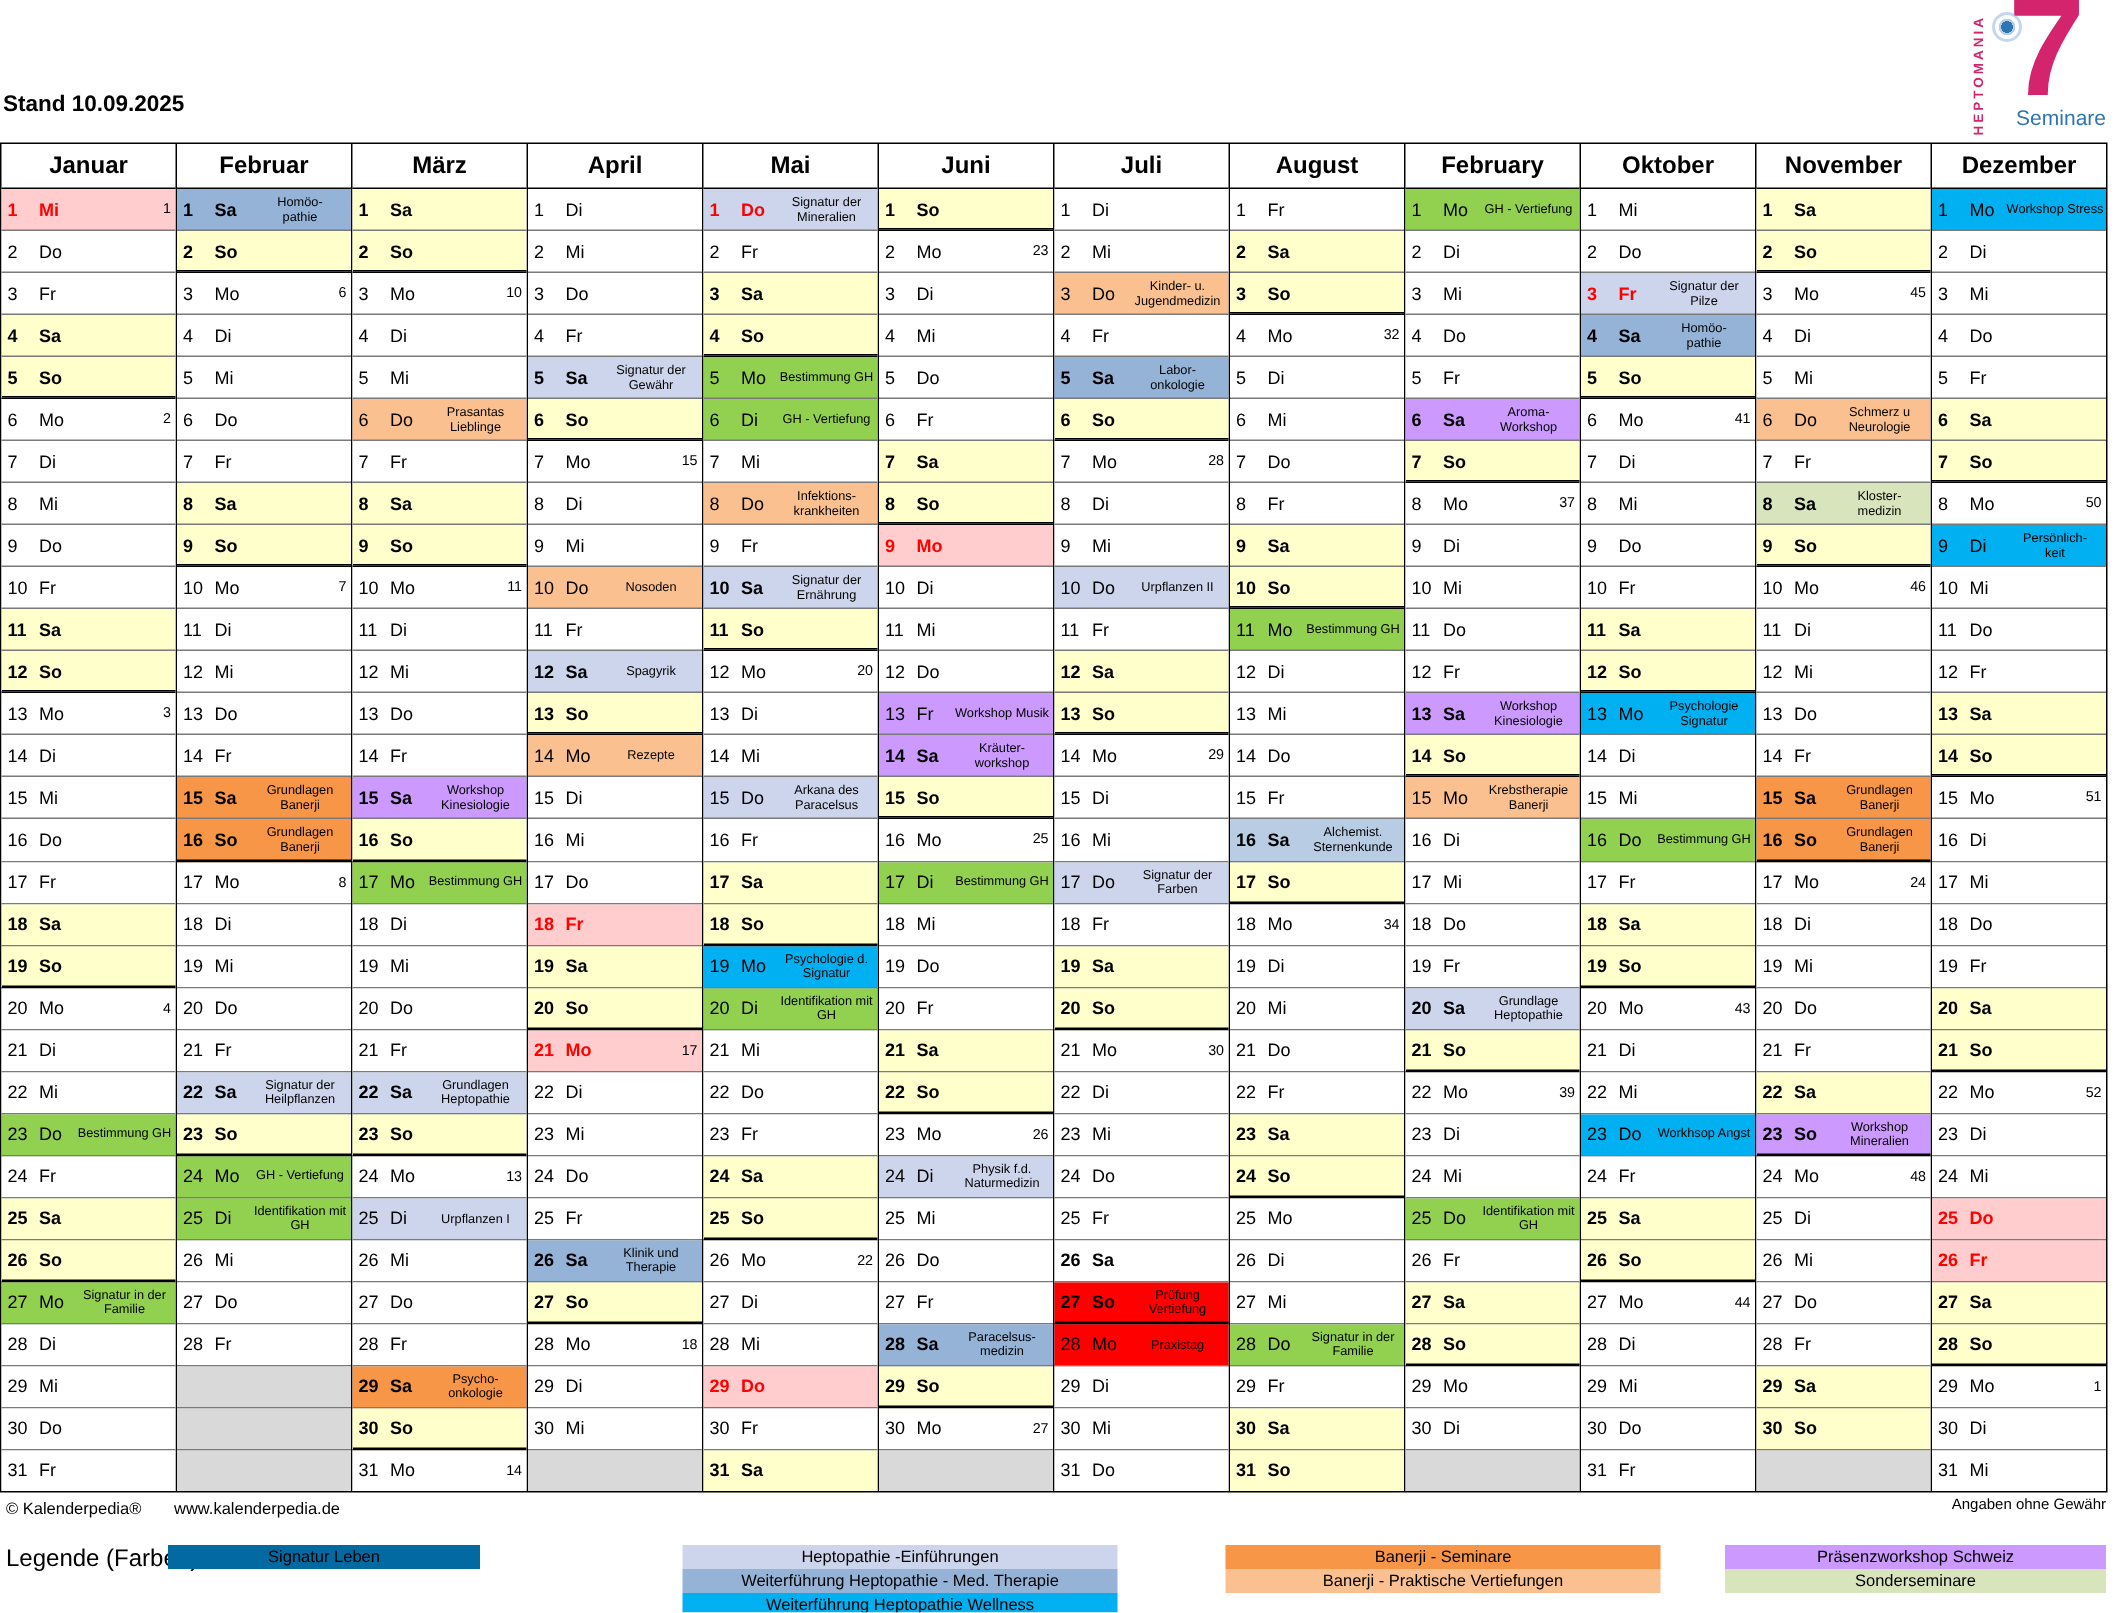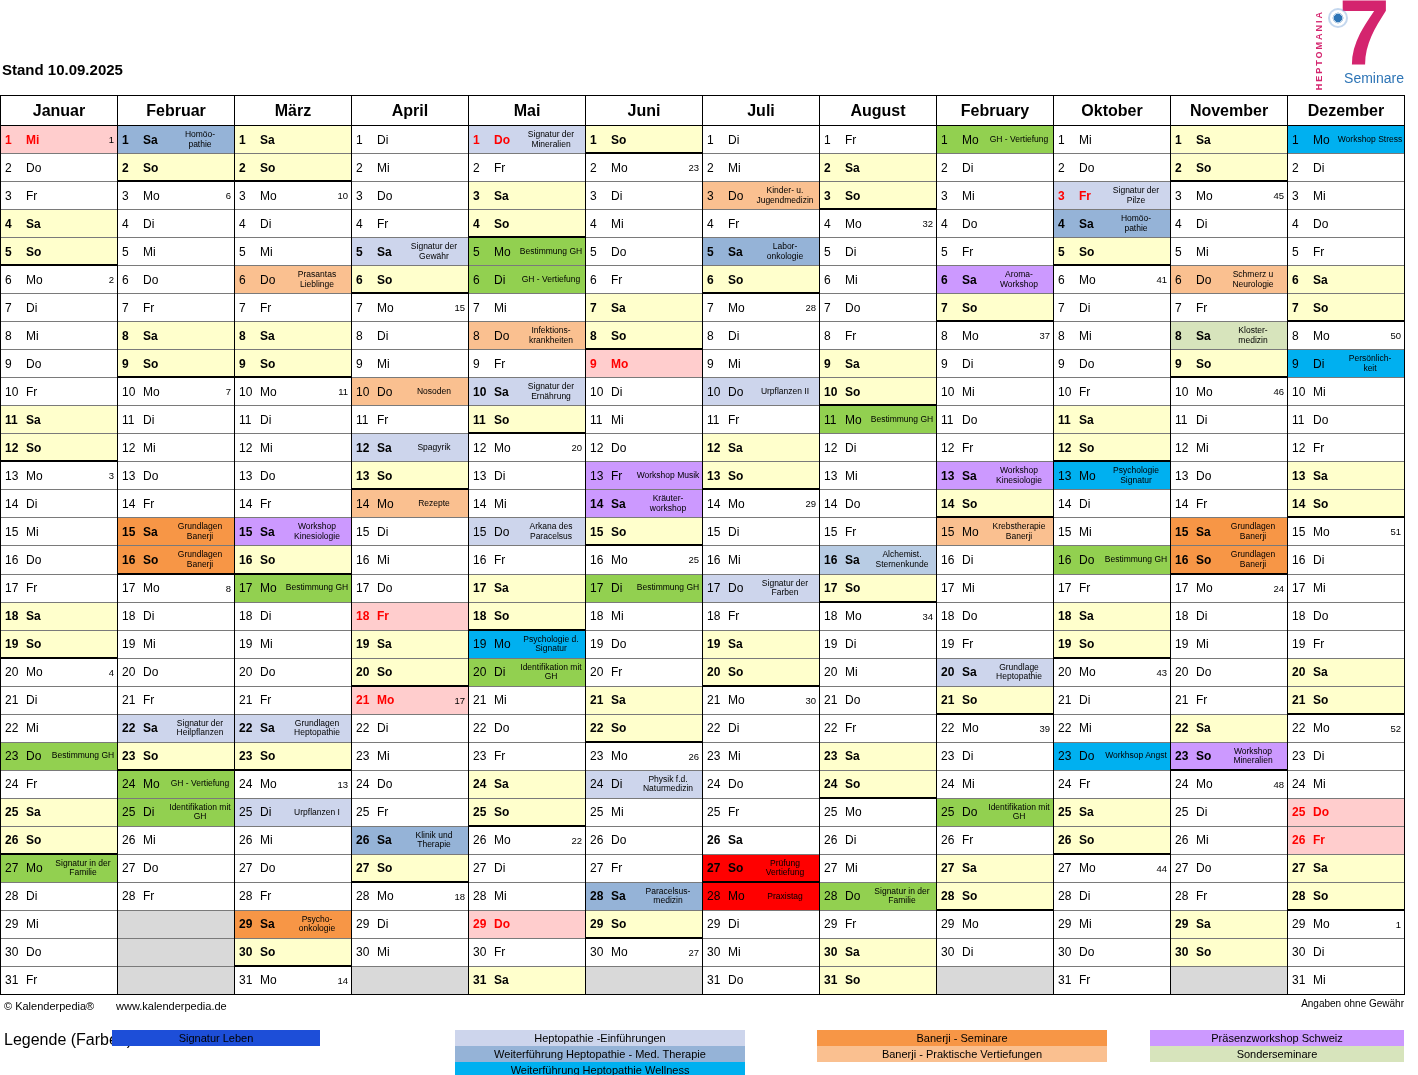--- a/index.html
+++ b/index.html
@@ -1674,21 +1674,21 @@
         </div>
       </div>
     </div>
 
   <div class="copyright">© Kalenderpedia®</div>
   <div class="site-link">www.kalenderpedia.de</div>
   <div class="gewaehr">Angaben ohne Gewähr</div>
   <div class="legend-label">Legende (Farben)</div>
 
 <div class="legend-group lg0">
-      <div class="legend-item" style="background: #1d4ed8;">Signatur Leben</div>
+      <div class="legend-item" style="background: #0369a1;">Signatur Leben</div>
     </div>
     <div class="legend-group lg1">
       <div class="legend-item" style="background: rgb(205, 213, 236);">Heptopathie -Einführungen</div>
       <div class="legend-item" style="background: rgb(149, 179, 215);">Weiterführung Heptopathie - Med. Therapie</div>
       <div class="legend-item" style="background: rgb(0, 176, 240);">Weiterführung Heptopathie Wellness</div>
     </div>
     <div class="legend-group lg3">
       <div class="legend-item" style="background: rgb(204, 153, 255);">Präsenzworkshop Schweiz</div>
       <div class="legend-item" style="background: rgb(215, 228, 188);">Sonderseminare</div>
     </div>

